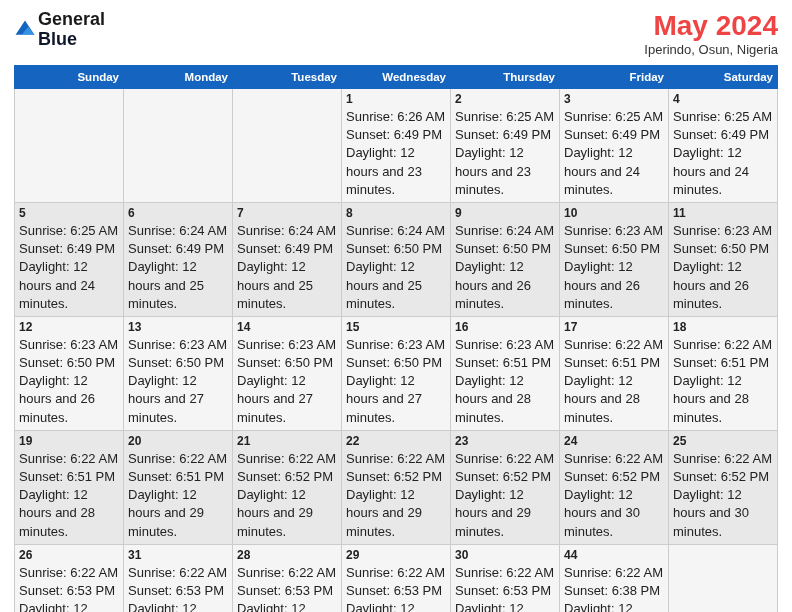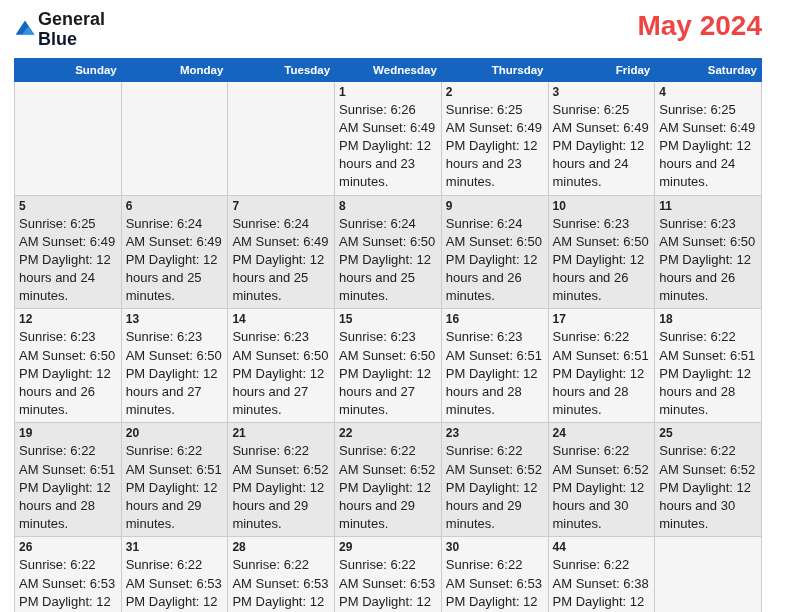--- a/index.html
+++ b/index.html
@@ -7,21 +7,21 @@
       font-family: Arial, sans-serif;
       background: #fff;
       width: 792px;
       height: 612px;
       overflow: hidden;
     }
     .page {
       width: 792px;
       height: 612px;
       background: #fff;
-      padding: 10px 30px 10px 14px;
+      padding: 10px 14px 10px 14px;
     }
     .header {
       display: flex;
       justify-content: space-between;
       align-items: flex-start;
       margin-bottom: 8px;
     }
     .logo {
       display: flex;
       align-items: center;
@@ -104,20 +104,21 @@
         <polygon points="14,2 26,20 2,20" fill="#1565c0"></polygon>
         <polygon points="18,10 26,20 10,20" fill="#42a5f5" opacity="0.7"></polygon>
       </svg>
       <div class="logo-text">
         <span class="general">General</span><br>
         <span class="blue">Blue</span>
       </div>
     </div>
     <div class="title-block">
       <div class="month-year">May 2024</div>
+      <div class="location">Iperindo, Osun, Nigeria</div>
     </div>
   </div>
 
   <table>
     <thead>
       <tr>
 
       <th>Sunday</th>
           <th>Monday</th>
           <th>Tuesday</th>

